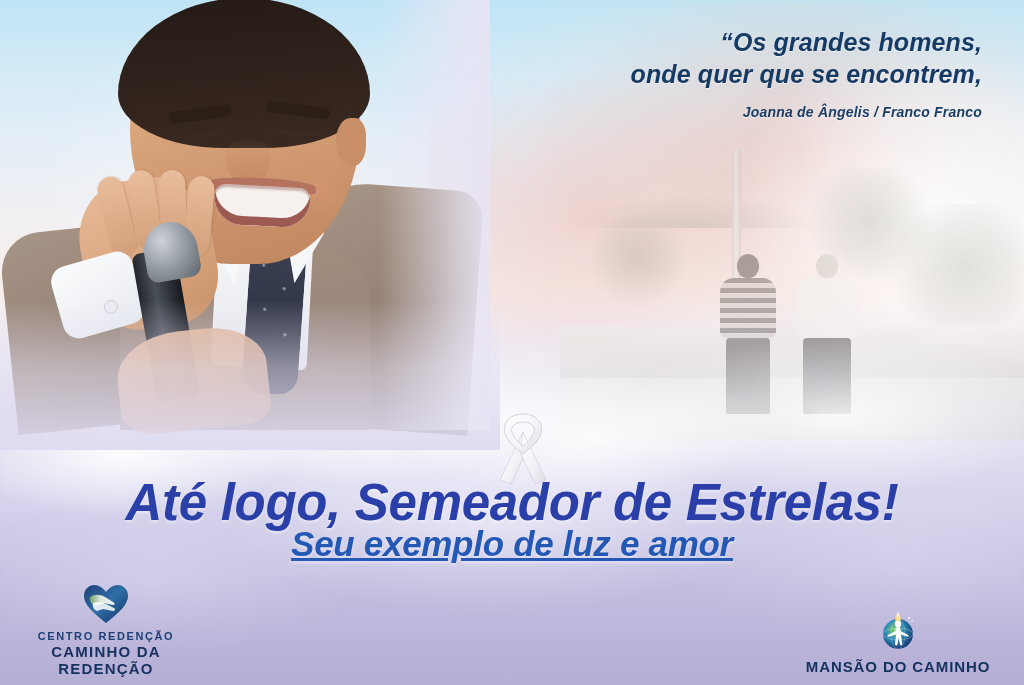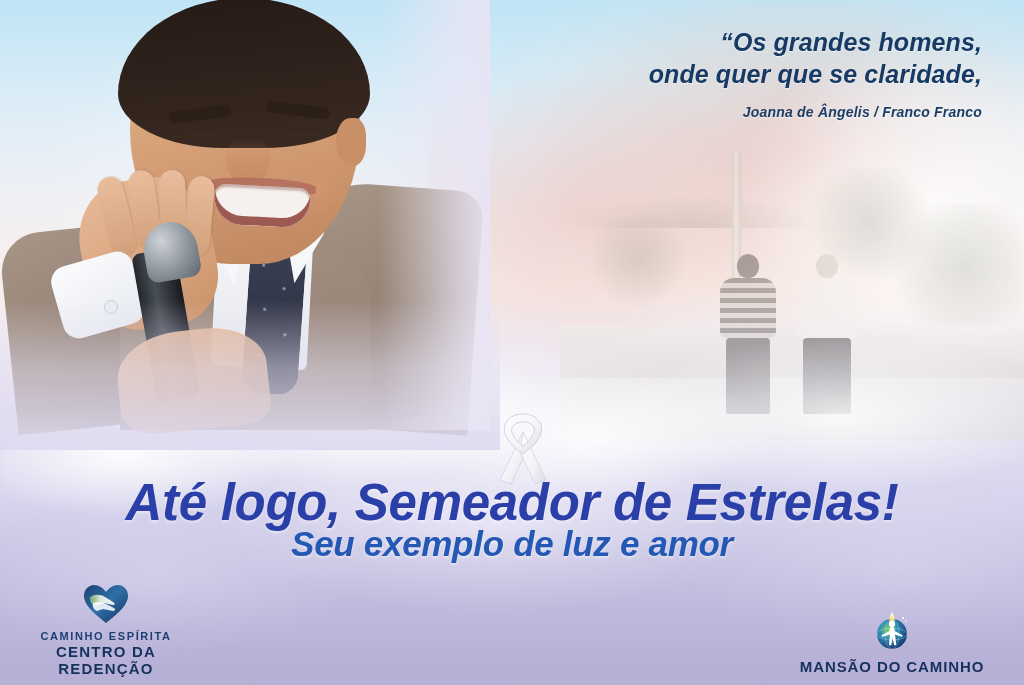--- a/index.html
+++ b/index.html
@@ -294,30 +294,30 @@
   }
   .hl-line {
     font-style: italic;
     font-weight: bold;
     line-height: 41px;
     white-space: nowrap;
     letter-spacing: -0.3px;
     text-shadow: 0 2px 3px rgba(255,255,255,0.45);
   }
   .hl-line.l1 { font-size: 51px; color: #2a3fa8; }
-  .hl-line.l2 { font-size: 35px; color: #2358b4; }
+  .hl-line.l2 { font-size: 35px; color: #2358b4; text-decoration: underline; }
   .hl-line.l3 { font-size: 37px; color: #2083c6; }
 
   
   .logo-left {
     position: absolute; left: 8px; bottom: 8px; width: 196px;
     text-align: center;
   }
   .logo-right {
-    position: absolute; right: 22px; bottom: 10px; width: 220px;
+    position: absolute; right: 16px; bottom: 10px; width: 220px;
     text-align: center;
   }
   .logo-mark { display: block; margin: 0 auto 2px auto; }
   .logo-t1 {
     font-size: 11px; font-weight: bold; letter-spacing: 1.6px;
     color: #1d3f74; line-height: 13px;
   }
   .logo-t2 {
     font-size: 15px; font-weight: bold; letter-spacing: 1.2px;
     color: #15315e; line-height: 17px;
@@ -386,21 +386,21 @@
     <div class="cuff-btn"></div>
     <div class="mic-body"></div>
     <div class="mic-head"></div>
     <div class="hand2"></div>
     <div class="fade"></div>
     <div class="fade-side"></div>
   </div>
 
   <div class="quote-block">
     <div class="quote-line">“Os grandes homens,</div>
-    <div class="quote-line">onde quer que se claridade,</div>
+    <div class="quote-line">onde quer que se encontrem,</div>
     <div class="quote-author">Joanna de Ângelis / Franco Franco</div>
   </div>
 
   <div class="ribbon">
     <svg width="86" height="86" viewBox="0 0 86 86" aria-hidden="true">
       <defs>
         <linearGradient id="rg" x1="0" y1="0" x2="1" y2="1">
           <stop offset="0%" stop-color="#ffffff"></stop>
           <stop offset="55%" stop-color="#f4f4f8"></stop>
           <stop offset="100%" stop-color="#dcdce6"></stop>
@@ -431,22 +431,22 @@
             <stop offset="0%" stop-color="#7aa86a"></stop>
             <stop offset="45%" stop-color="#e9efe4"></stop>
             <stop offset="100%" stop-color="#ffffff"></stop>
           </linearGradient>
         </defs>
         <path d="M23 39 C9 28 1 20 1 12 C1 5 6 1 11 1 C16 1 20 4 23 8 C26 4 30 1 35 1 C40 1 45 5 45 12 C45 20 37 28 23 39 Z" fill="url(#lh)"></path>
         <path d="M7 13 C12 10 17 10 22 13 L30 18 C32 19 32 21 30 21 L21 19 L13 22 C9 21 6 17 7 13 Z" fill="url(#lp)" opacity="0.95"></path>
         <path d="M10 19 C15 17 20 18 25 21 L31 24 C33 25 32 27 30 27 L20 25 L14 27 C11 26 9 23 10 19 Z" fill="#ffffff" opacity="0.85"></path>
       </svg>
     </span>
-    <div class="logo-t1">CAMINHO ESPÍRITA</div>
-    <div class="logo-t2">CENTRO DA REDENÇÃO</div>
+    <div class="logo-t1">CENTRO REDENÇÃO</div>
+    <div class="logo-t2">CAMINHO DA REDENÇÃO</div>
   </div>
 
   <div class="logo-right">
     <span class="logo-mark">
       <svg width="48" height="44" viewBox="0 0 48 44" aria-hidden="true">
         <defs>
           <radialGradient id="gb" cx="38%" cy="36%" r="72%">
             <stop offset="0%" stop-color="#7fd15a"></stop>
             <stop offset="40%" stop-color="#2f8fb8"></stop>
             <stop offset="100%" stop-color="#12316c"></stop>

